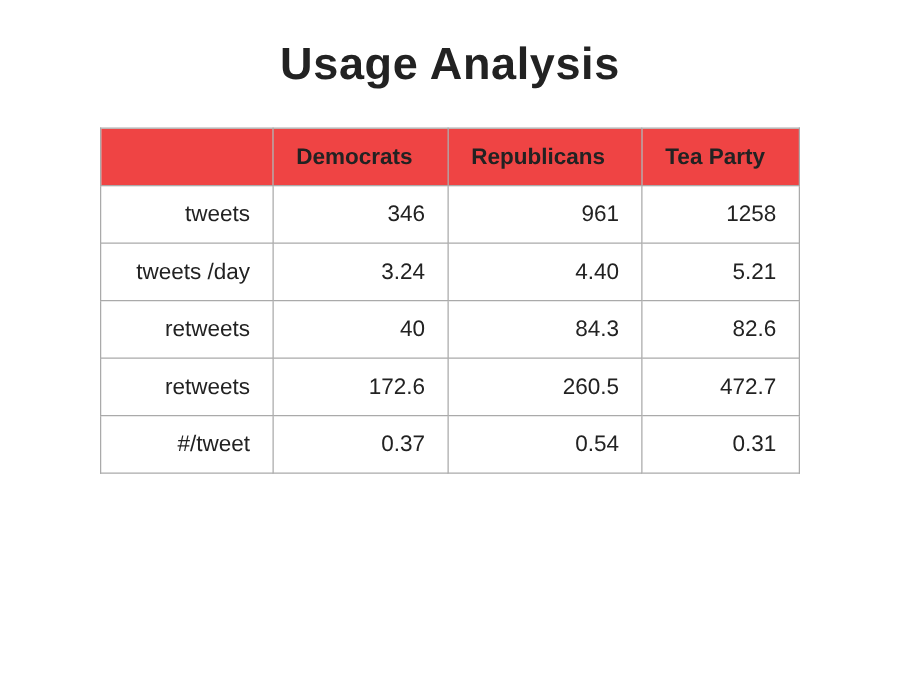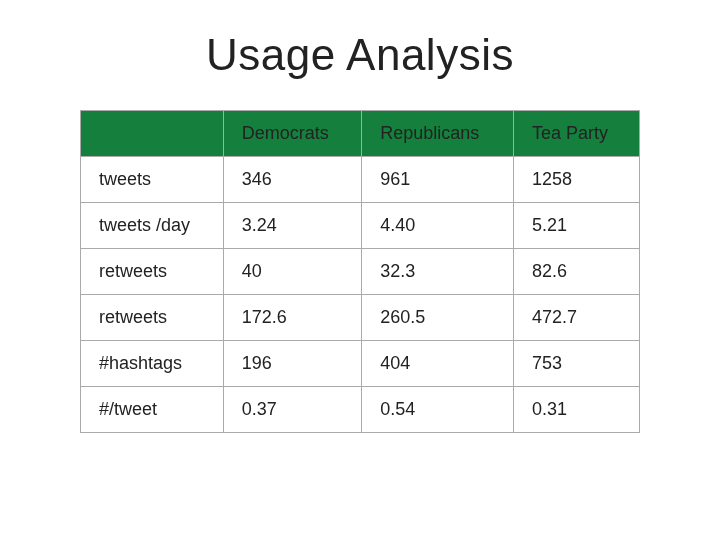--- a/index.html
+++ b/index.html
@@ -14,22 +14,22 @@
       background: #ffffff;
       font-family: 'Arial', sans-serif;
       display: flex;
       flex-direction: column;
       align-items: center;
       justify-content: flex-start;
       padding-top: 30px;
     }
 
     .page-title {
-      font-size: 44px;
-      font-weight: 400;
+      font-size: 36px;
+      font-weight: 700;
       color: #222222;
       margin-bottom: 30px;
       letter-spacing: 0.5px;
     }
 
     .data-table {
       border-collapse: collapse;
       width: 560px;
     }
 
@@ -37,26 +37,27 @@
     .data-table th {
       border: 1px solid #aaaaaa;
       padding: 12px 18px;
       font-size: 18px;
       color: #222222;
       text-align: left;
       white-space: nowrap;
     }
 
     .data-table thead td {
-      font-weight: 400;
-      background: #15803d;
+      font-weight: 700;
+      background: #ef4444;
     }
 
     .data-table tbody td {
       background: #ffffff;
+      text-align: right;
     }
 
     .row-label {
       text-align: center;
     }
 
     .col-header-empty {
       border: 1px solid #aaaaaa;
     }
   </style>
@@ -83,34 +84,28 @@
       </tr>
       <tr>
         <td class="row-label">tweets /day</td>
         <td>3.24</td>
         <td>4.40</td>
         <td>5.21</td>
       </tr>
       <tr>
         <td class="row-label">retweets</td>
         <td>40</td>
-        <td>32.3</td>
+        <td>84.3</td>
         <td>82.6</td>
       </tr>
       <tr>
         <td class="row-label">retweets</td>
         <td>172.6</td>
         <td>260.5</td>
         <td>472.7</td>
-      </tr>
-      <tr>
-        <td class="row-label">#hashtags</td>
-        <td>196</td>
-        <td>404</td>
-        <td>753</td>
       </tr>
       <tr>
         <td class="row-label">#/tweet</td>
         <td>0.37</td>
         <td>0.54</td>
         <td>0.31</td>
       </tr>
     </tbody>
 </table>
 

